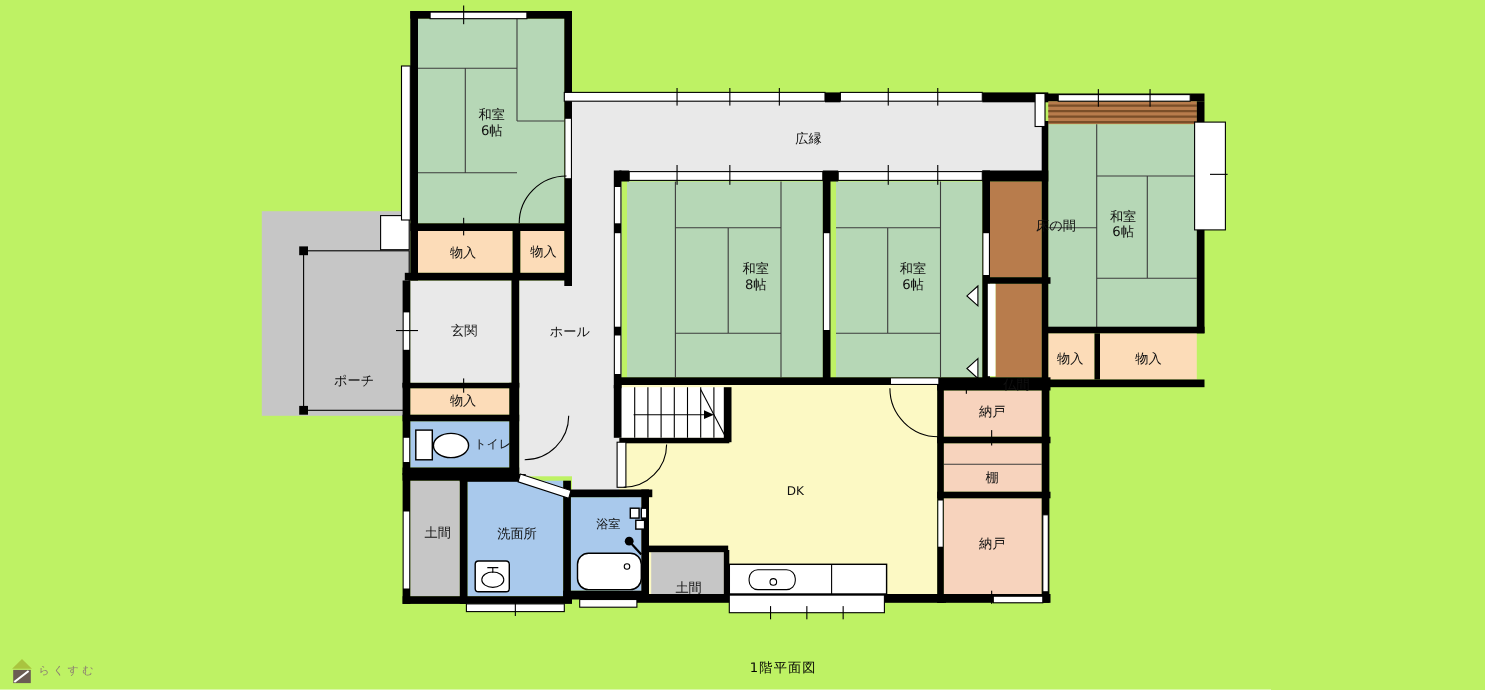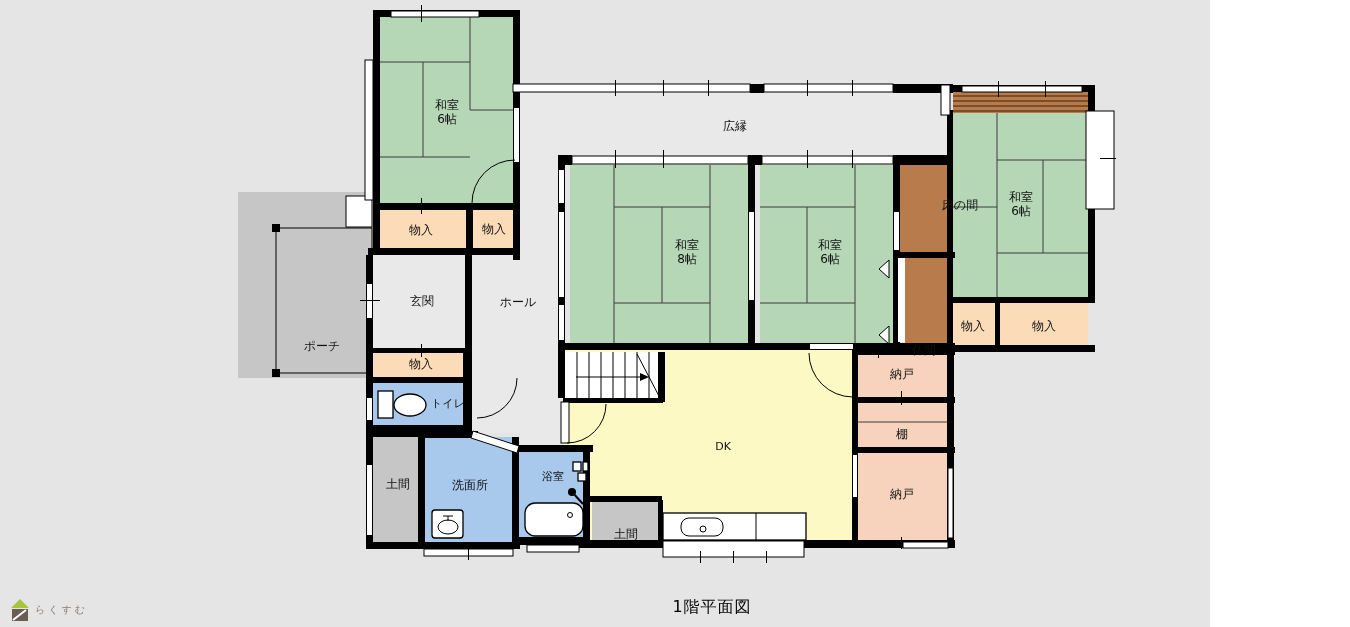--- a/index.html
+++ b/index.html
@@ -1,35 +1,35 @@
 <!DOCTYPE html>
 <html style="--wall: #000000; --tatami: #b6d7b6; --storage: #fcdcb8; --closet: #f7d3bd; --alcove: #b87c4c; --alcove_stripe: #7a4e28; --water: #a9c9ec; --dk: #fcf9c4; --gray_room: #e9e9e9; --gray_porch: #c6c6c6; --logo_green: #a9c43f; --logo_brown: #6b5d54; --logo_text: #8b7d72;"><head>
 <meta charset="utf-8">
 <style>
   html,body{margin:0;padding:0;background:#fff;}
-  #stage{position:relative;width:1210px;height:627px;background:#e5e5e5;overflow:hidden;
+  #stage{position:relative;width:1350px;height:627px;background:#bef264;overflow:hidden;
          font-family:"DejaVu Sans",sans-serif;}
   #plan-svg{position:absolute;left:0;top:0;}
   .f-gray{fill:var(--gray_room);} .f-porch{fill:var(--gray_porch);}
   .f-tatami{fill:var(--tatami);} .f-storage{fill:var(--storage);}
   .f-closet{fill:var(--closet);} .f-alcove{fill:var(--alcove);}
   .f-water{fill:var(--water);} .f-dk{fill:var(--dk);}
   .wall{fill:var(--wall);}
   .wht{fill:#ffffff;}
   .win{fill:#ffffff;stroke:#000;stroke-width:1;}
   .tat{stroke:#3c3c3c;stroke-width:1;}
   .stripe{stroke:var(--alcove_stripe);stroke-width:2;}
   .thin{stroke:#000;stroke-width:1;fill:none;}
   .fix{fill:#ffffff;stroke:#000;stroke-width:1.3;}
   .tick{fill:#000;}
   .lbl{position:absolute;transform:translate(-50%,-50%);font-size:12px;color:#111;
        white-space:pre;text-align:center;line-height:1.2;}
   .lbl.small{font-size:11px;}
   .lbl.big{font-size:11px;}
-  #caption{position:absolute;transform:translate(-50%,-50%);font-size:16px;color:#000;
+  #caption{position:absolute;transform:translate(-50%,-50%);font-size:12px;color:#000;
            letter-spacing:1px;font-weight:500;}
   #logo{position:absolute;left:10px;top:598px;display:flex;align-items:center;gap:5px;}
   #logo-text{font-size:10px;color:var(--logo_text);letter-spacing:3px;}
 </style>
 </head>
 <body>
 
 <div id="stage">
 <svg id="plan-svg" width="1350" height="627" viewBox="0 0 1350 627">
 

